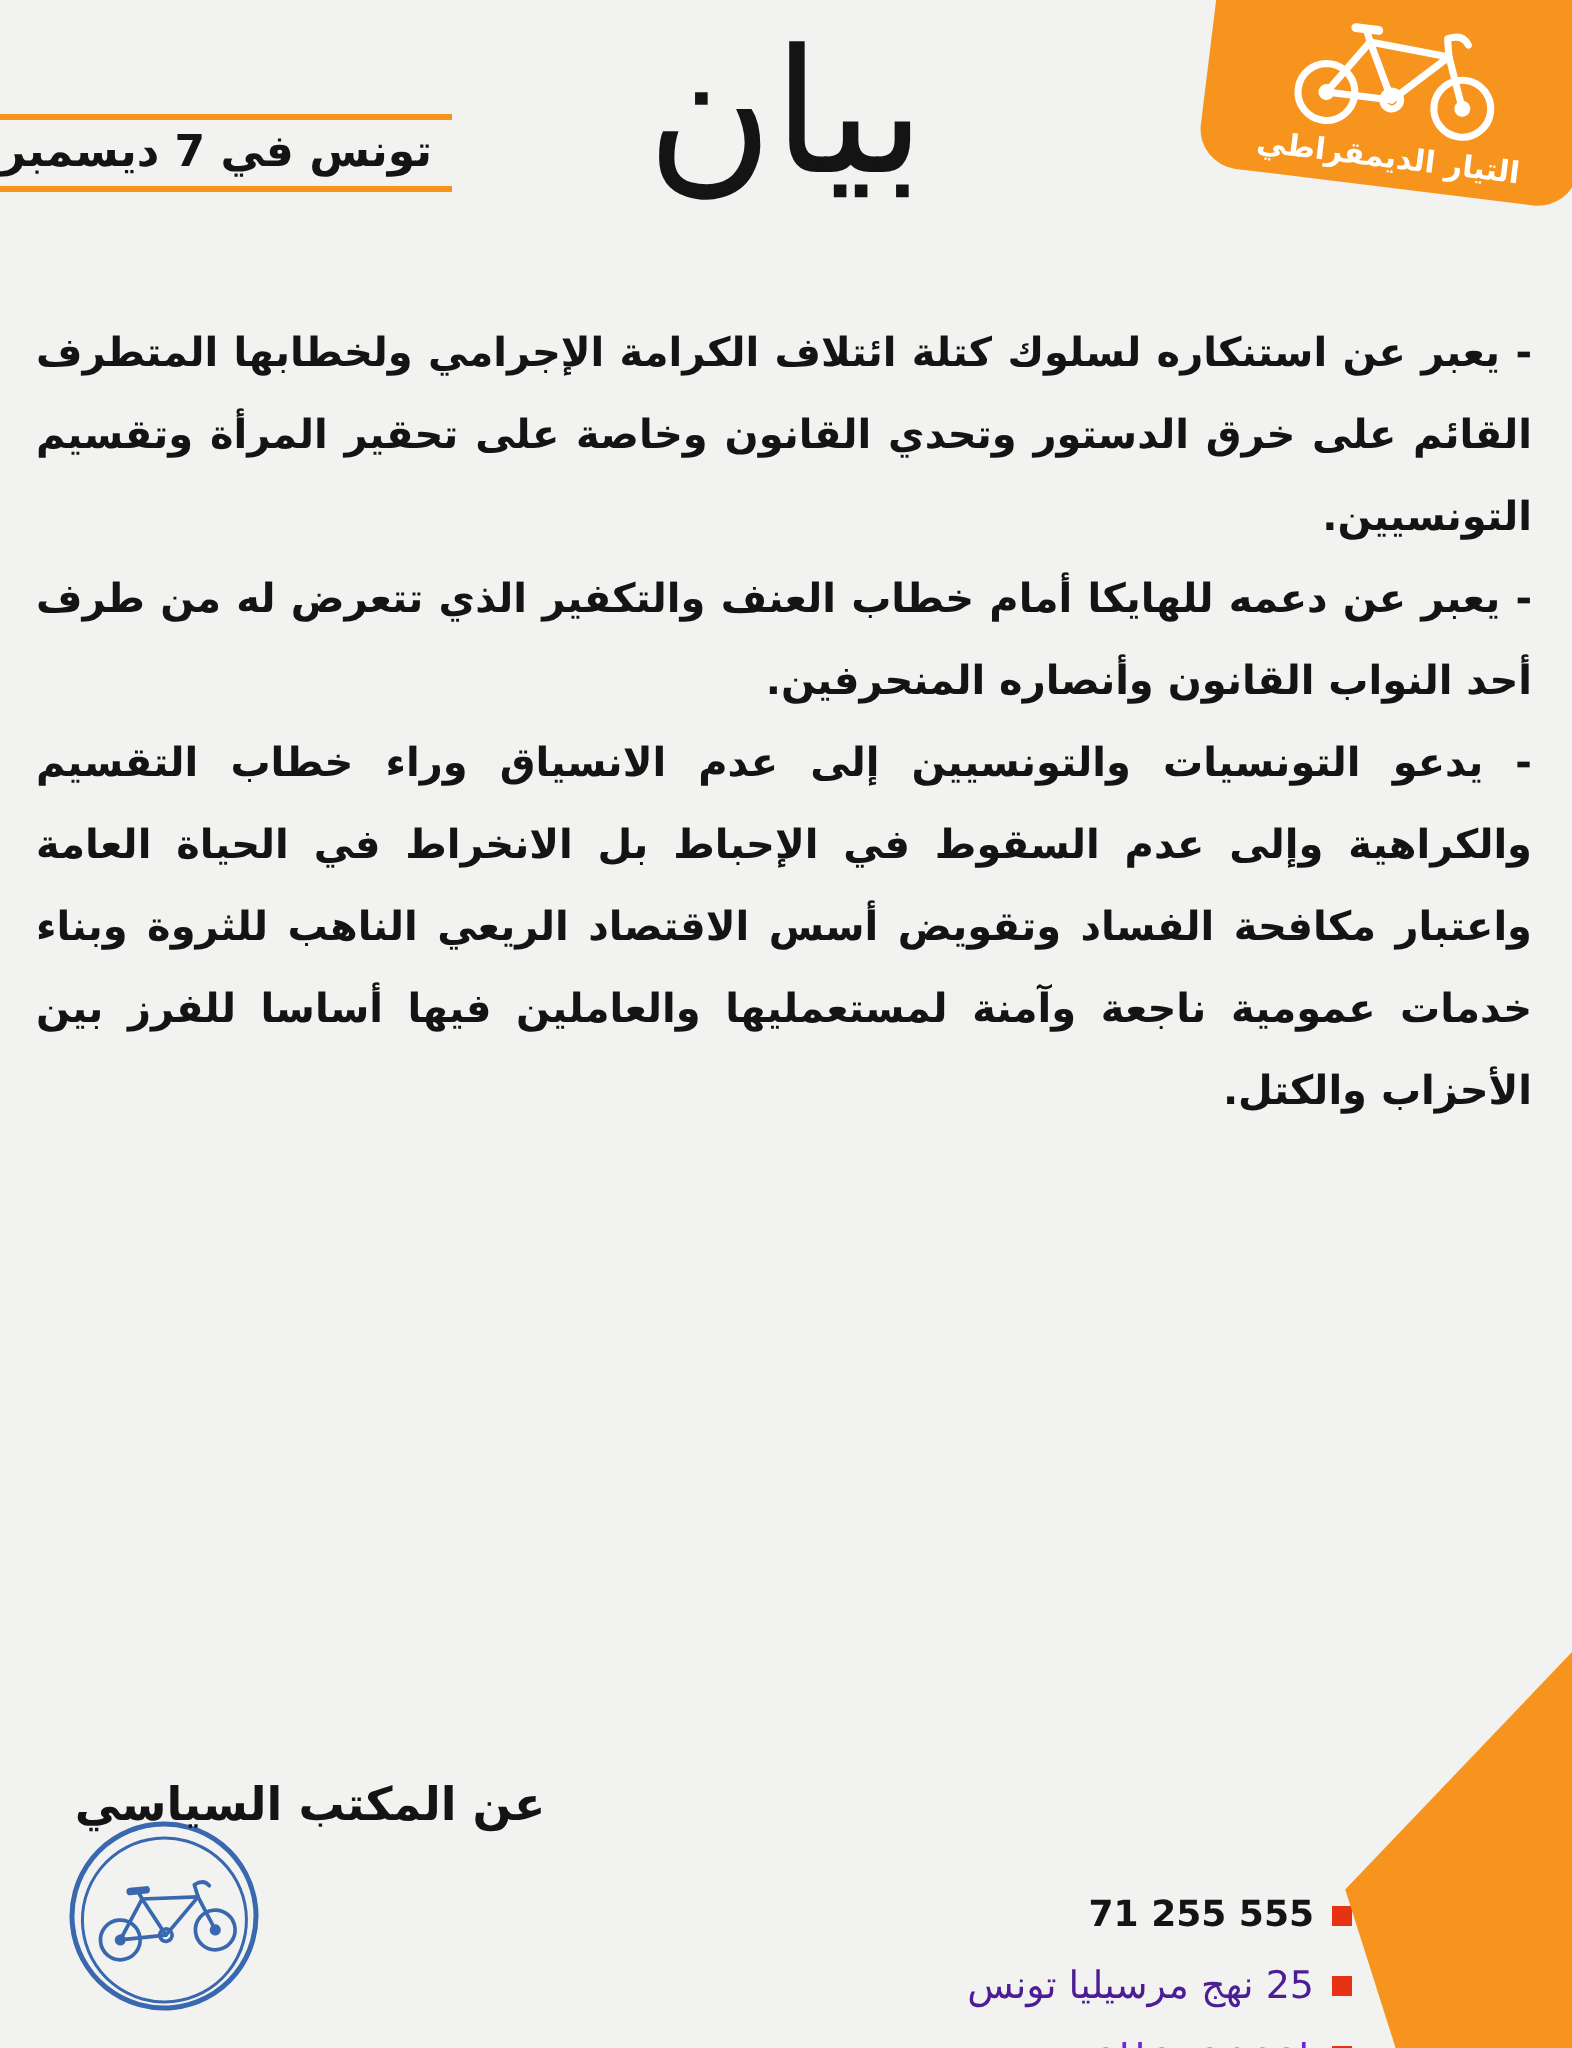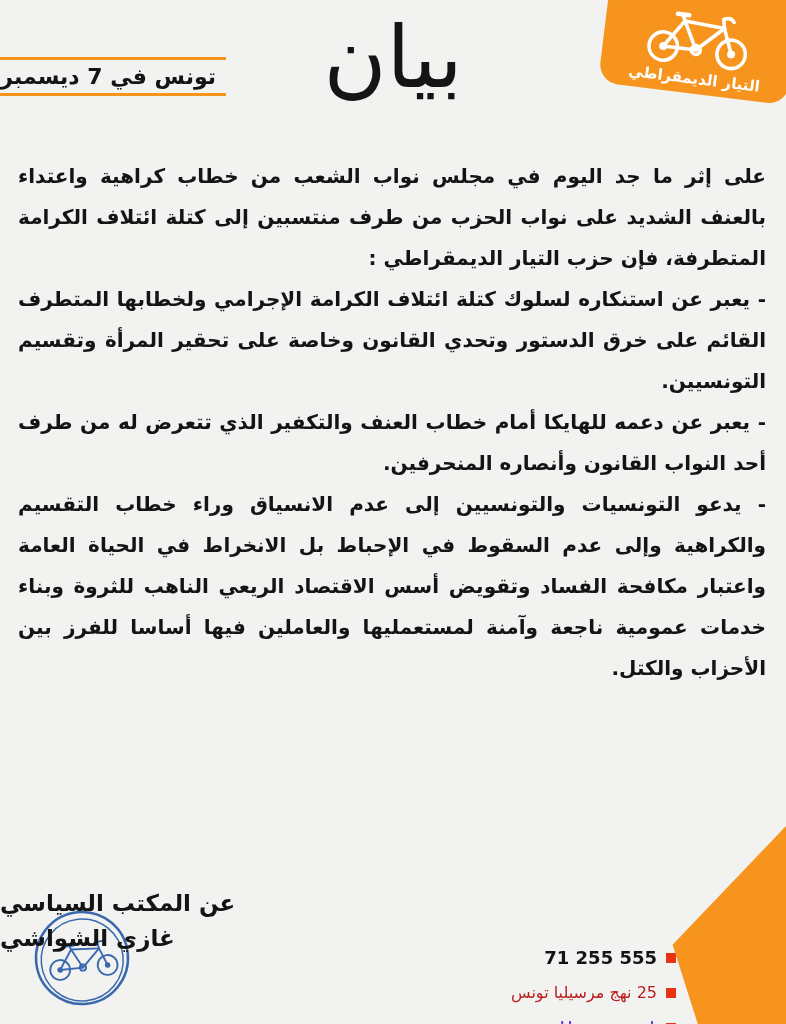--- a/index.html
+++ b/index.html
@@ -60,40 +60,41 @@
   .stamp {
     position:absolute; left:32px; top:908px;
     width:100px; height:100px;
     color:#2A5DA9;
     transform:rotate(-6deg);
     opacity:0.92;
   }
   .signature {
     position:absolute; left:0; top:886px;
     width:262px;
-    direction:rtl; text-align:left;
+    direction:rtl; text-align:center;
     font-size:23px; font-weight:bold;
     line-height:35px;
+    padding-left:24px;
   }
   .signature div { direction:rtl; }
 
   
   .contact {
     position:absolute; left:376px; top:946px; width:300px;
     display:flex; flex-direction:column; gap:12px;
   }
   .contact-row {
     display:flex; justify-content:flex-end; align-items:center;
     gap:9px; height:23px;
   }
   .contact-row .sq {
     width:10px; height:10px; background:#E63312; flex:0 0 auto;
   }
   .phone-text   { font-size:18px; font-weight:bold; direction:ltr; }
-  .address-text { font-size:16px; direction:rtl; color:#b91c1c; }
+  .address-text { font-size:19px; direction:rtl; color:#4c1d95; }
   .web-text     { font-size:20px; direction:ltr; color:#6d28d9; }
 
   
   .wedge {
     position:absolute; left:660px; top:826px;
     width:126px; height:198px;
     background:#F7941E;
     clip-path:polygon(100% 0%, 10% 60%, 30% 100%, 100% 100%);
   }
 </style>
@@ -120,21 +121,20 @@
       <path d="M58 51 L87 23"></path>
       <path d="M87 23 L98 51"></path>
       <path d="M42 20 L39 13"></path>
       <path d="M33 13 L46 13" stroke-width="5"></path>
       <path d="M87 23 L85 13 Q93 9 97 15"></path>
     </svg>
     <div class="logo-label">التيار الديمقراطي</div>
   </div>
 
   <div class="statement">
-      <p>على إثر ما جد اليوم في مجلس نواب الشعب من خطاب كراهية واعتداء بالعنف الشديد على نواب الحزب من طرف منتسبين إلى كتلة ائتلاف الكرامة المتطرفة، فإن حزب التيار الديمقراطي :</p>
       <p>- يعبر عن استنكاره لسلوك كتلة ائتلاف الكرامة الإجرامي ولخطابها المتطرف القائم على خرق الدستور وتحدي القانون وخاصة على تحقير المرأة وتقسيم التونسيين.</p>
       <p>- يعبر عن دعمه للهايكا أمام خطاب العنف والتكفير الذي تتعرض له من طرف أحد النواب القانون وأنصاره المنحرفين.</p>
       <p>- يدعو التونسيات والتونسيين إلى عدم الانسياق وراء خطاب التقسيم والكراهية وإلى عدم السقوط في الإحباط بل الانخراط في الحياة العامة واعتبار مكافحة الفساد وتقويض أسس الاقتصاد الريعي الناهب للثروة وبناء خدمات عمومية ناجعة وآمنة لمستعمليها والعاملين فيها أساسا للفرز بين الأحزاب والكتل.</p>
     </div>
 
   <svg class="stamp" viewBox="0 0 100 100" fill="none" stroke="currentColor" stroke-linecap="round" stroke-linejoin="round">
     <circle cx="50" cy="50" r="46" stroke-width="2.5"></circle>
     <circle cx="50" cy="52" r="41" stroke-width="1.5"></circle>
     <g stroke-width="3" transform="translate(14,28) scale(0.62)">
       <circle cx="21" cy="51" r="16"></circle>
@@ -147,21 +147,20 @@
       <path d="M58 51 L87 23"></path>
       <path d="M87 23 L98 51"></path>
       <path d="M42 20 L39 13"></path>
       <path d="M33 13 L46 13" stroke-width="6"></path>
       <path d="M87 23 L85 13 Q93 9 97 15"></path>
     </g>
   </svg>
 
   <div class="signature">
     <div>عن المكتب السياسي</div>
-    <div>غازي الشواشي</div>
   </div>
 
   <div class="contact">
     <div class="contact-row">
       <span class="phone-text">71 255 555</span>
       <span class="sq"></span>
     </div>
     <div class="contact-row">
       <span class="address-text">25 نهج مرسيليا تونس</span>
       <span class="sq"></span>

